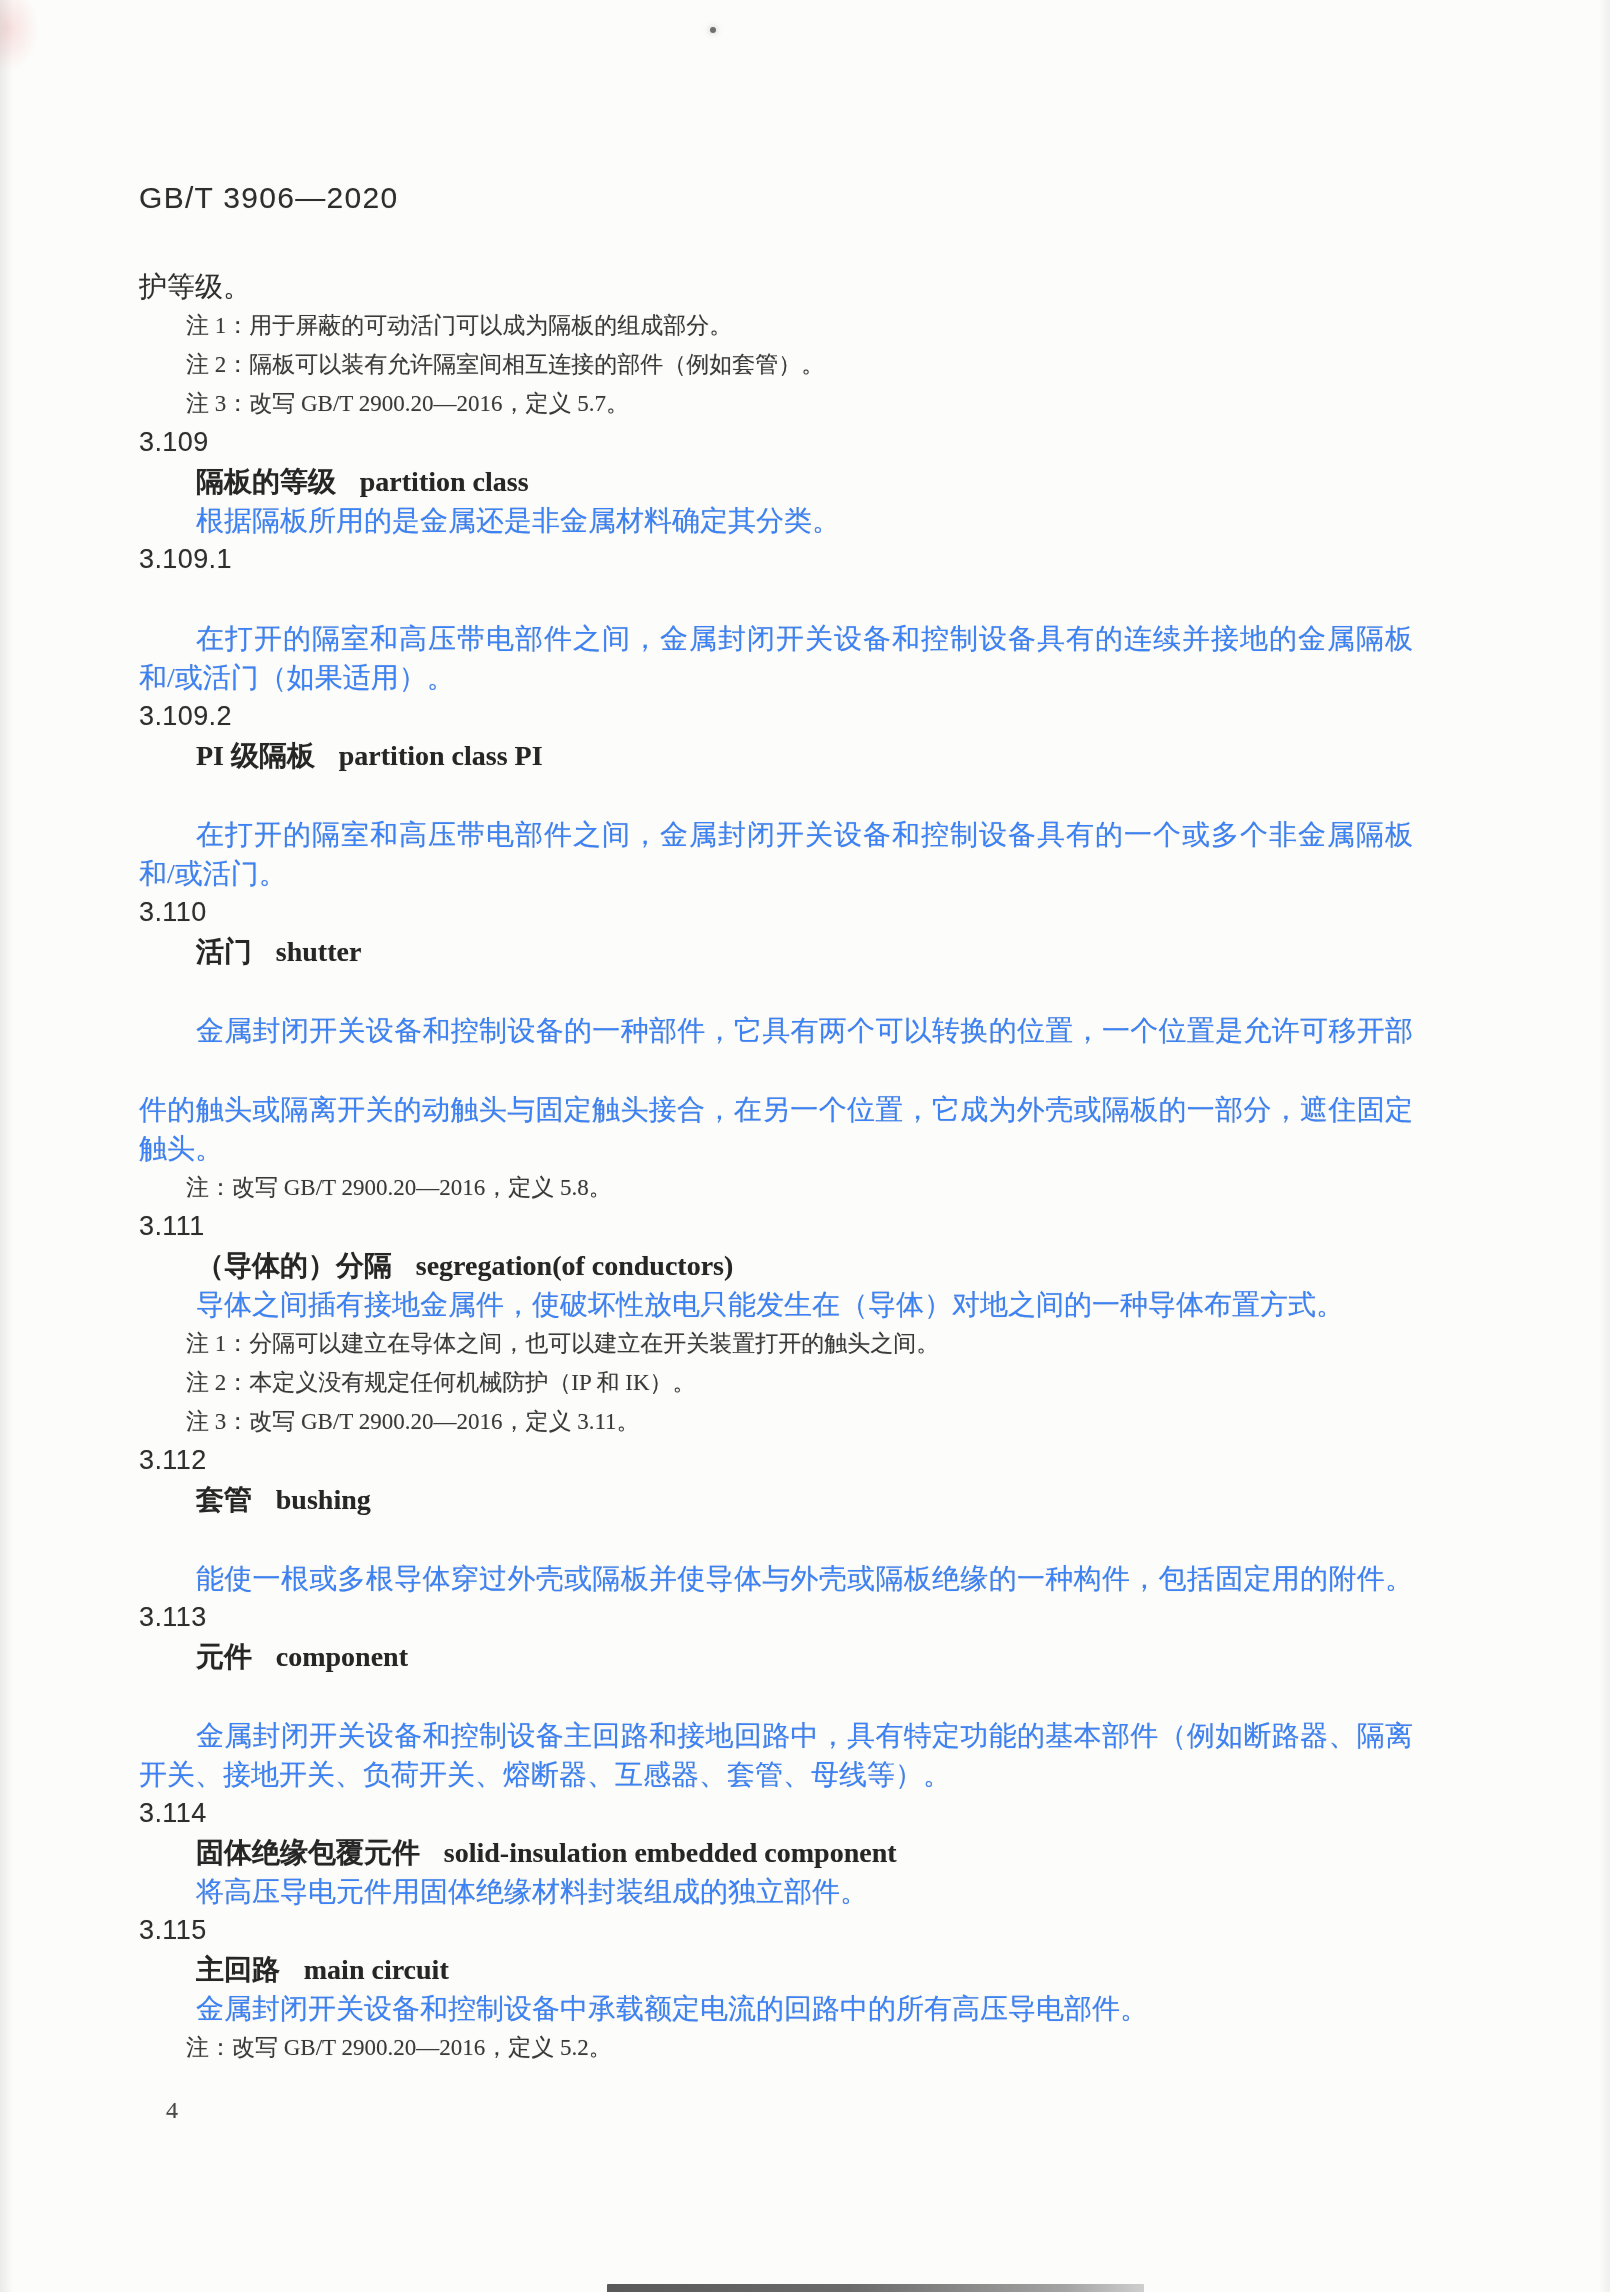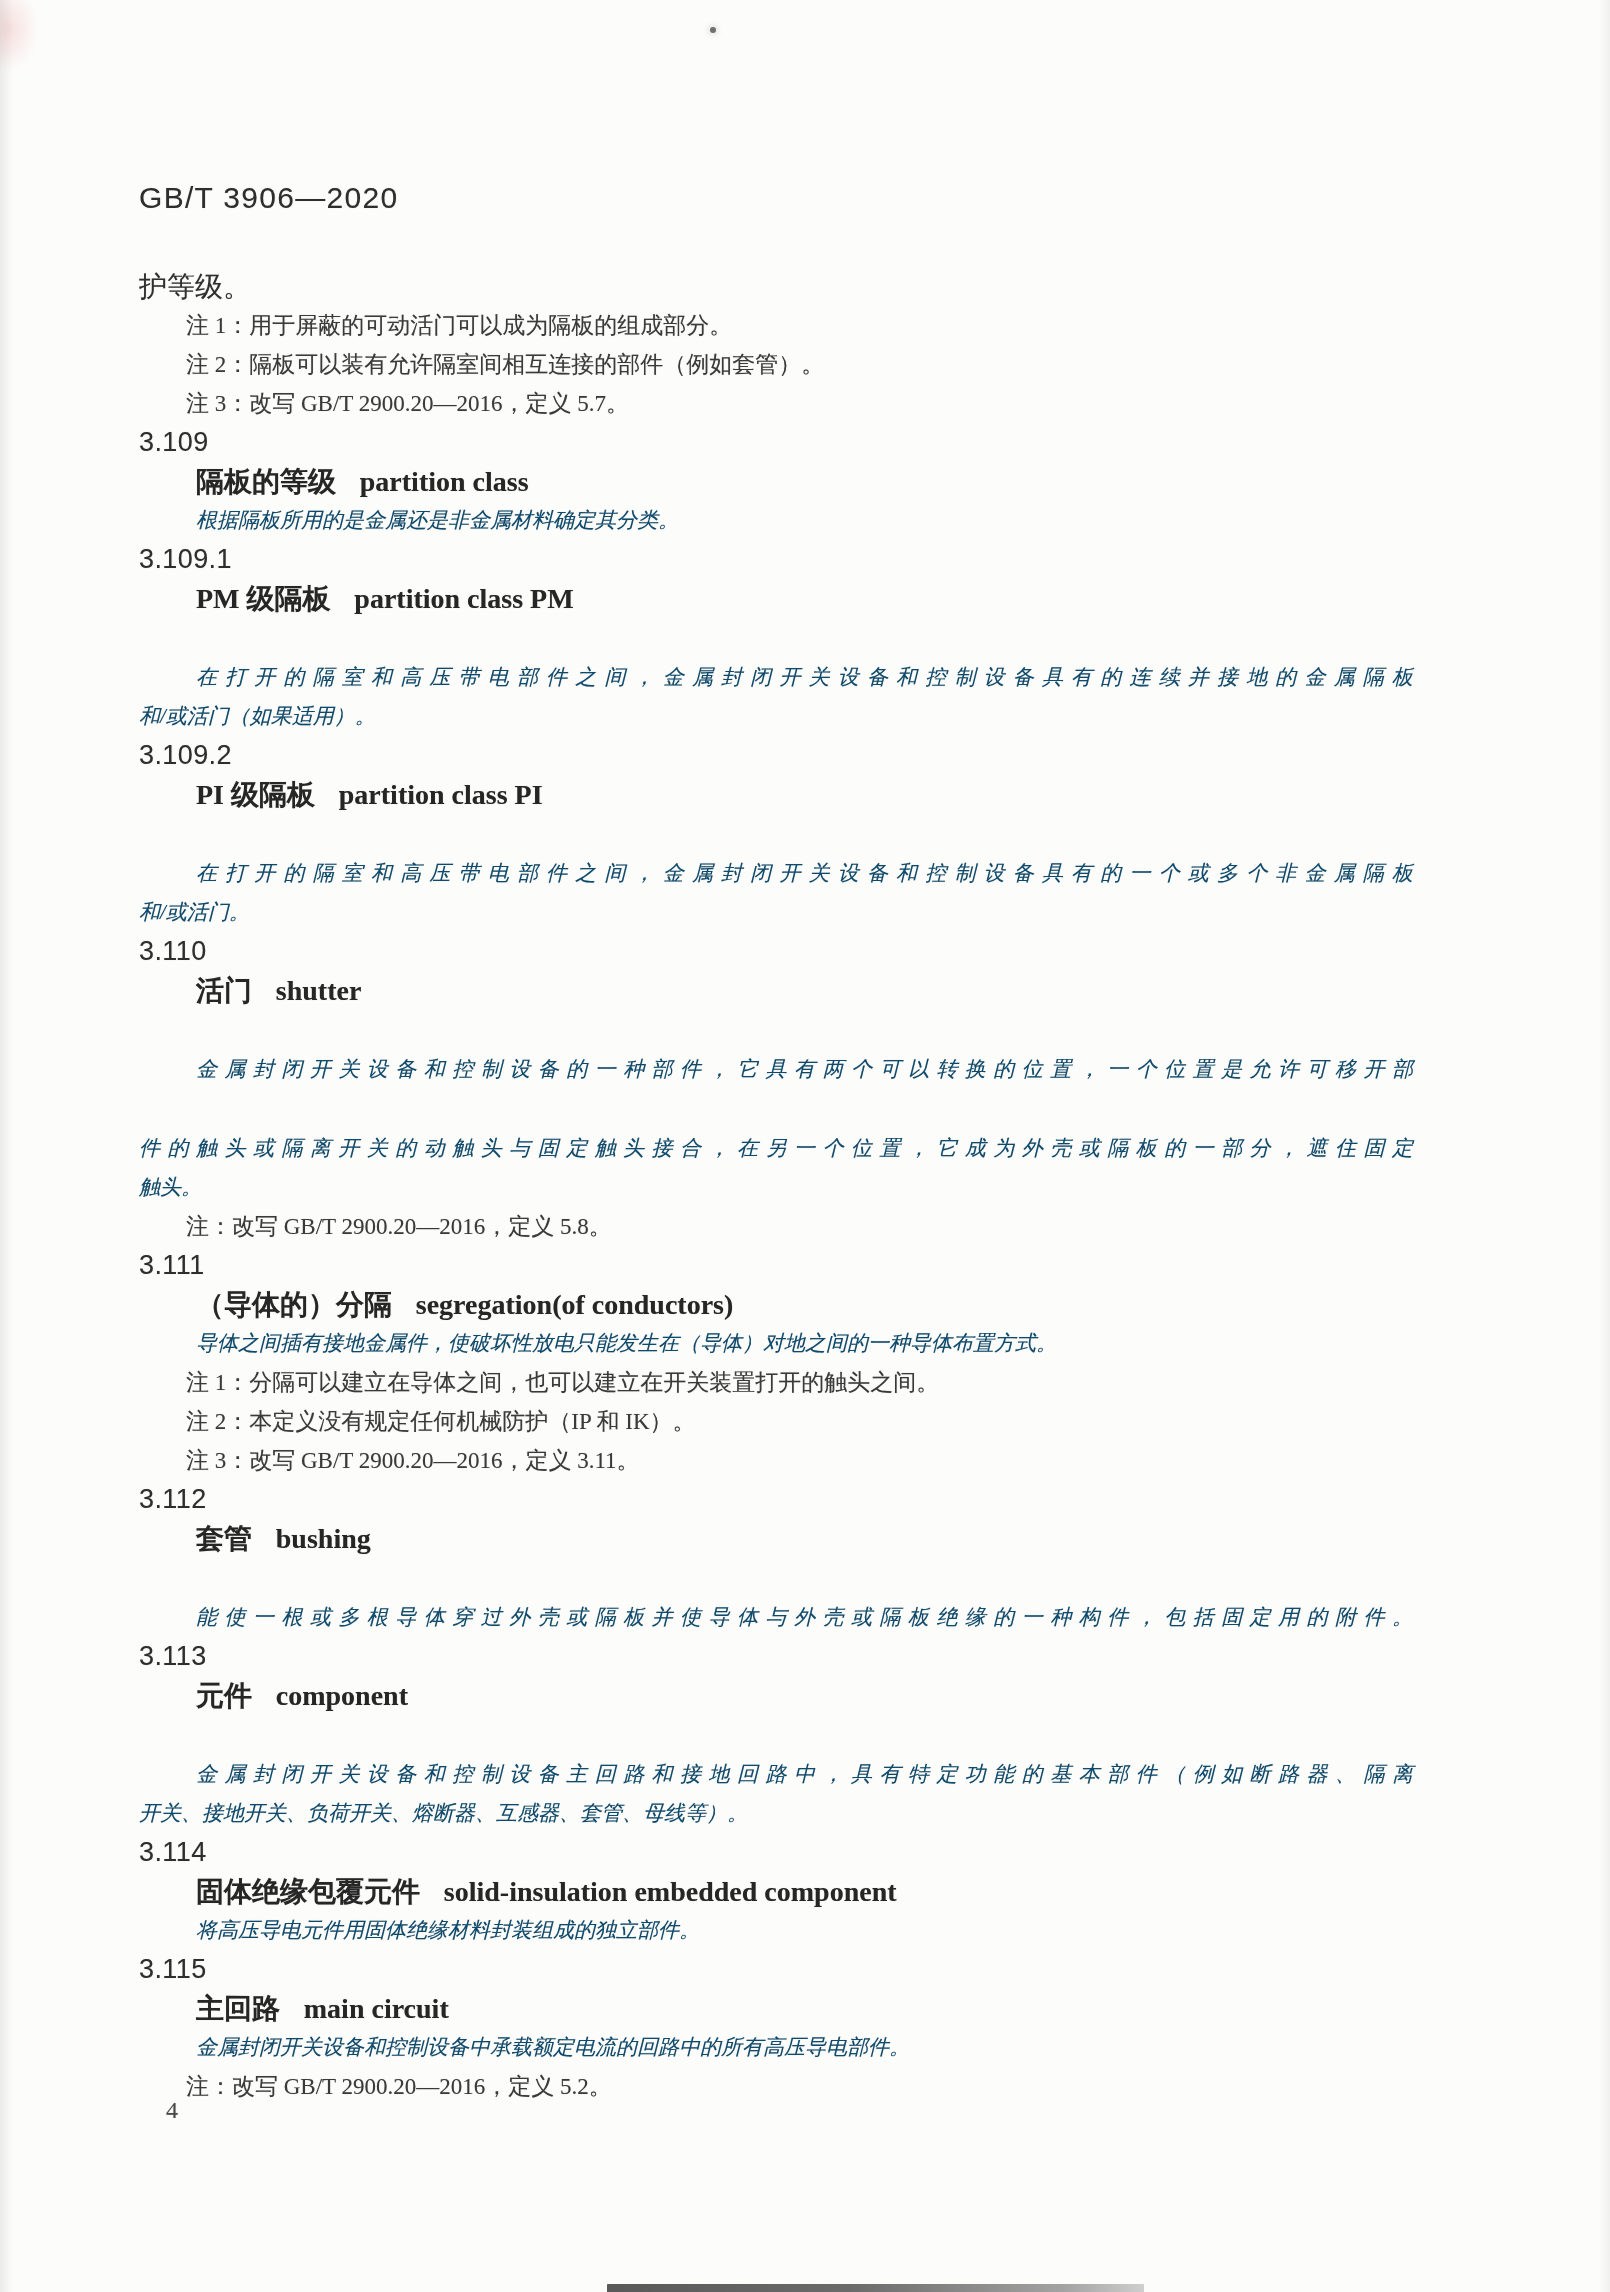--- a/index.html
+++ b/index.html
@@ -40,21 +40,21 @@
     letter-spacing:0.4px;
     color:#2e2e2e;
   }
   .term{
     font-size:28px;line-height:39px;
     font-weight:700;color:#262626;
   }
   .term .term-cn{padding-left:57px;}
   .term .term-en{margin-left:.85em;font-family:"Liberation Serif",serif;}
   .body-line{
-    font-size:21px;line-height:39px;color:#0c4a6e;font-style:italic;
+    font-size:28px;line-height:39px;color:#3b82f6;
   }
   .body-line.indent{text-indent:57px;}
   .jfull{
     text-align:justify;
     text-align-last:justify;
     text-justify:inter-character;
     margin-top:40px;
   }
   .page-num{
     position:absolute;left:166px;top:2097px;
@@ -104,23 +104,20 @@
   <section>
     <div class="sec-num">3.109</div>
     <div class="term">
       <span class="term-cn">隔板的等级</span><span class="term-en">partition class</span>
     </div>
     <div class="body-line indent">根据隔板所用的是金属还是非金属材料确定其分类。</div>
   </section>
 
   <section>
     <div class="sec-num">3.109.1</div>
-    <div class="term">
-      <span class="term-cn">PM 级隔板</span><span class="term-en">partition class PM</span>
-    </div>
     <div class="body-line indent jfull">在打开的隔室和高压带电部件之间，金属封闭开关设备和控制设备具有的连续并接地的金属隔板</div>
     <div class="body-line">和/或活门（如果适用）。</div>
   </section>
 
   <section>
     <div class="sec-num">3.109.2</div>
     <div class="term">
       <span class="term-cn">PI 级隔板</span><span class="term-en">partition class PI</span>
     </div>
     <div class="body-line indent jfull">在打开的隔室和高压带电部件之间，金属封闭开关设备和控制设备具有的一个或多个非金属隔板</div>

